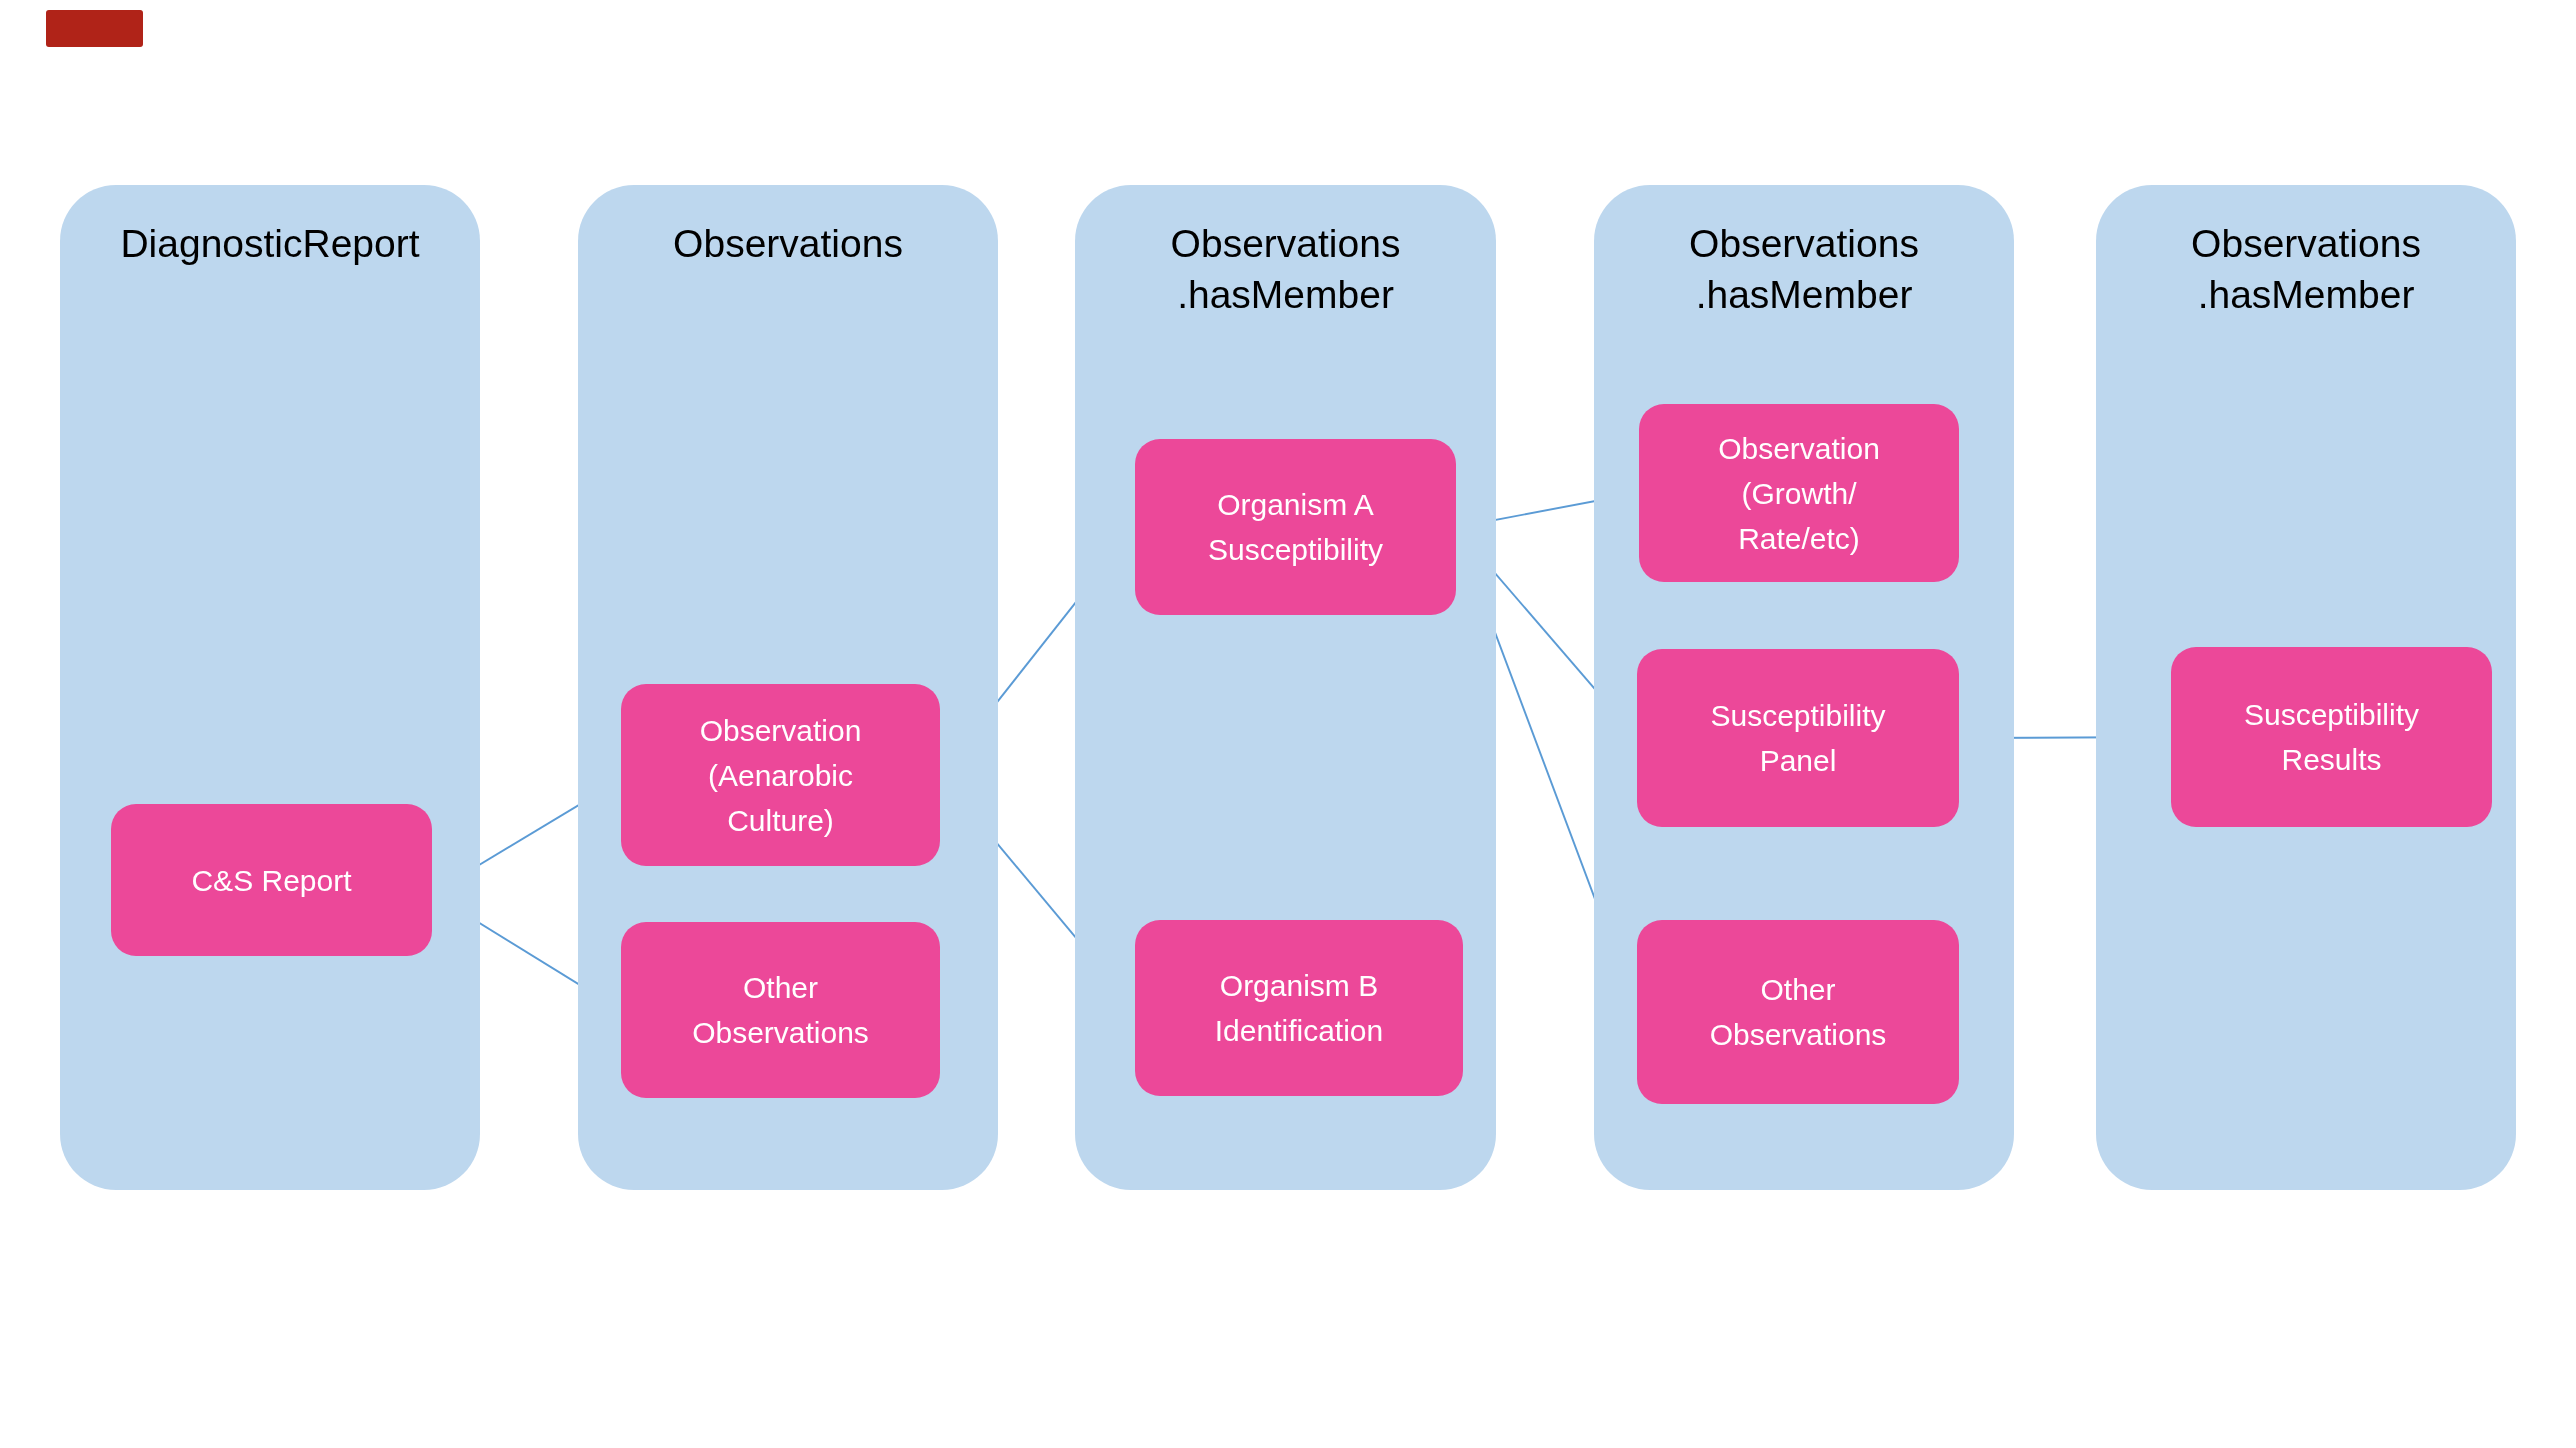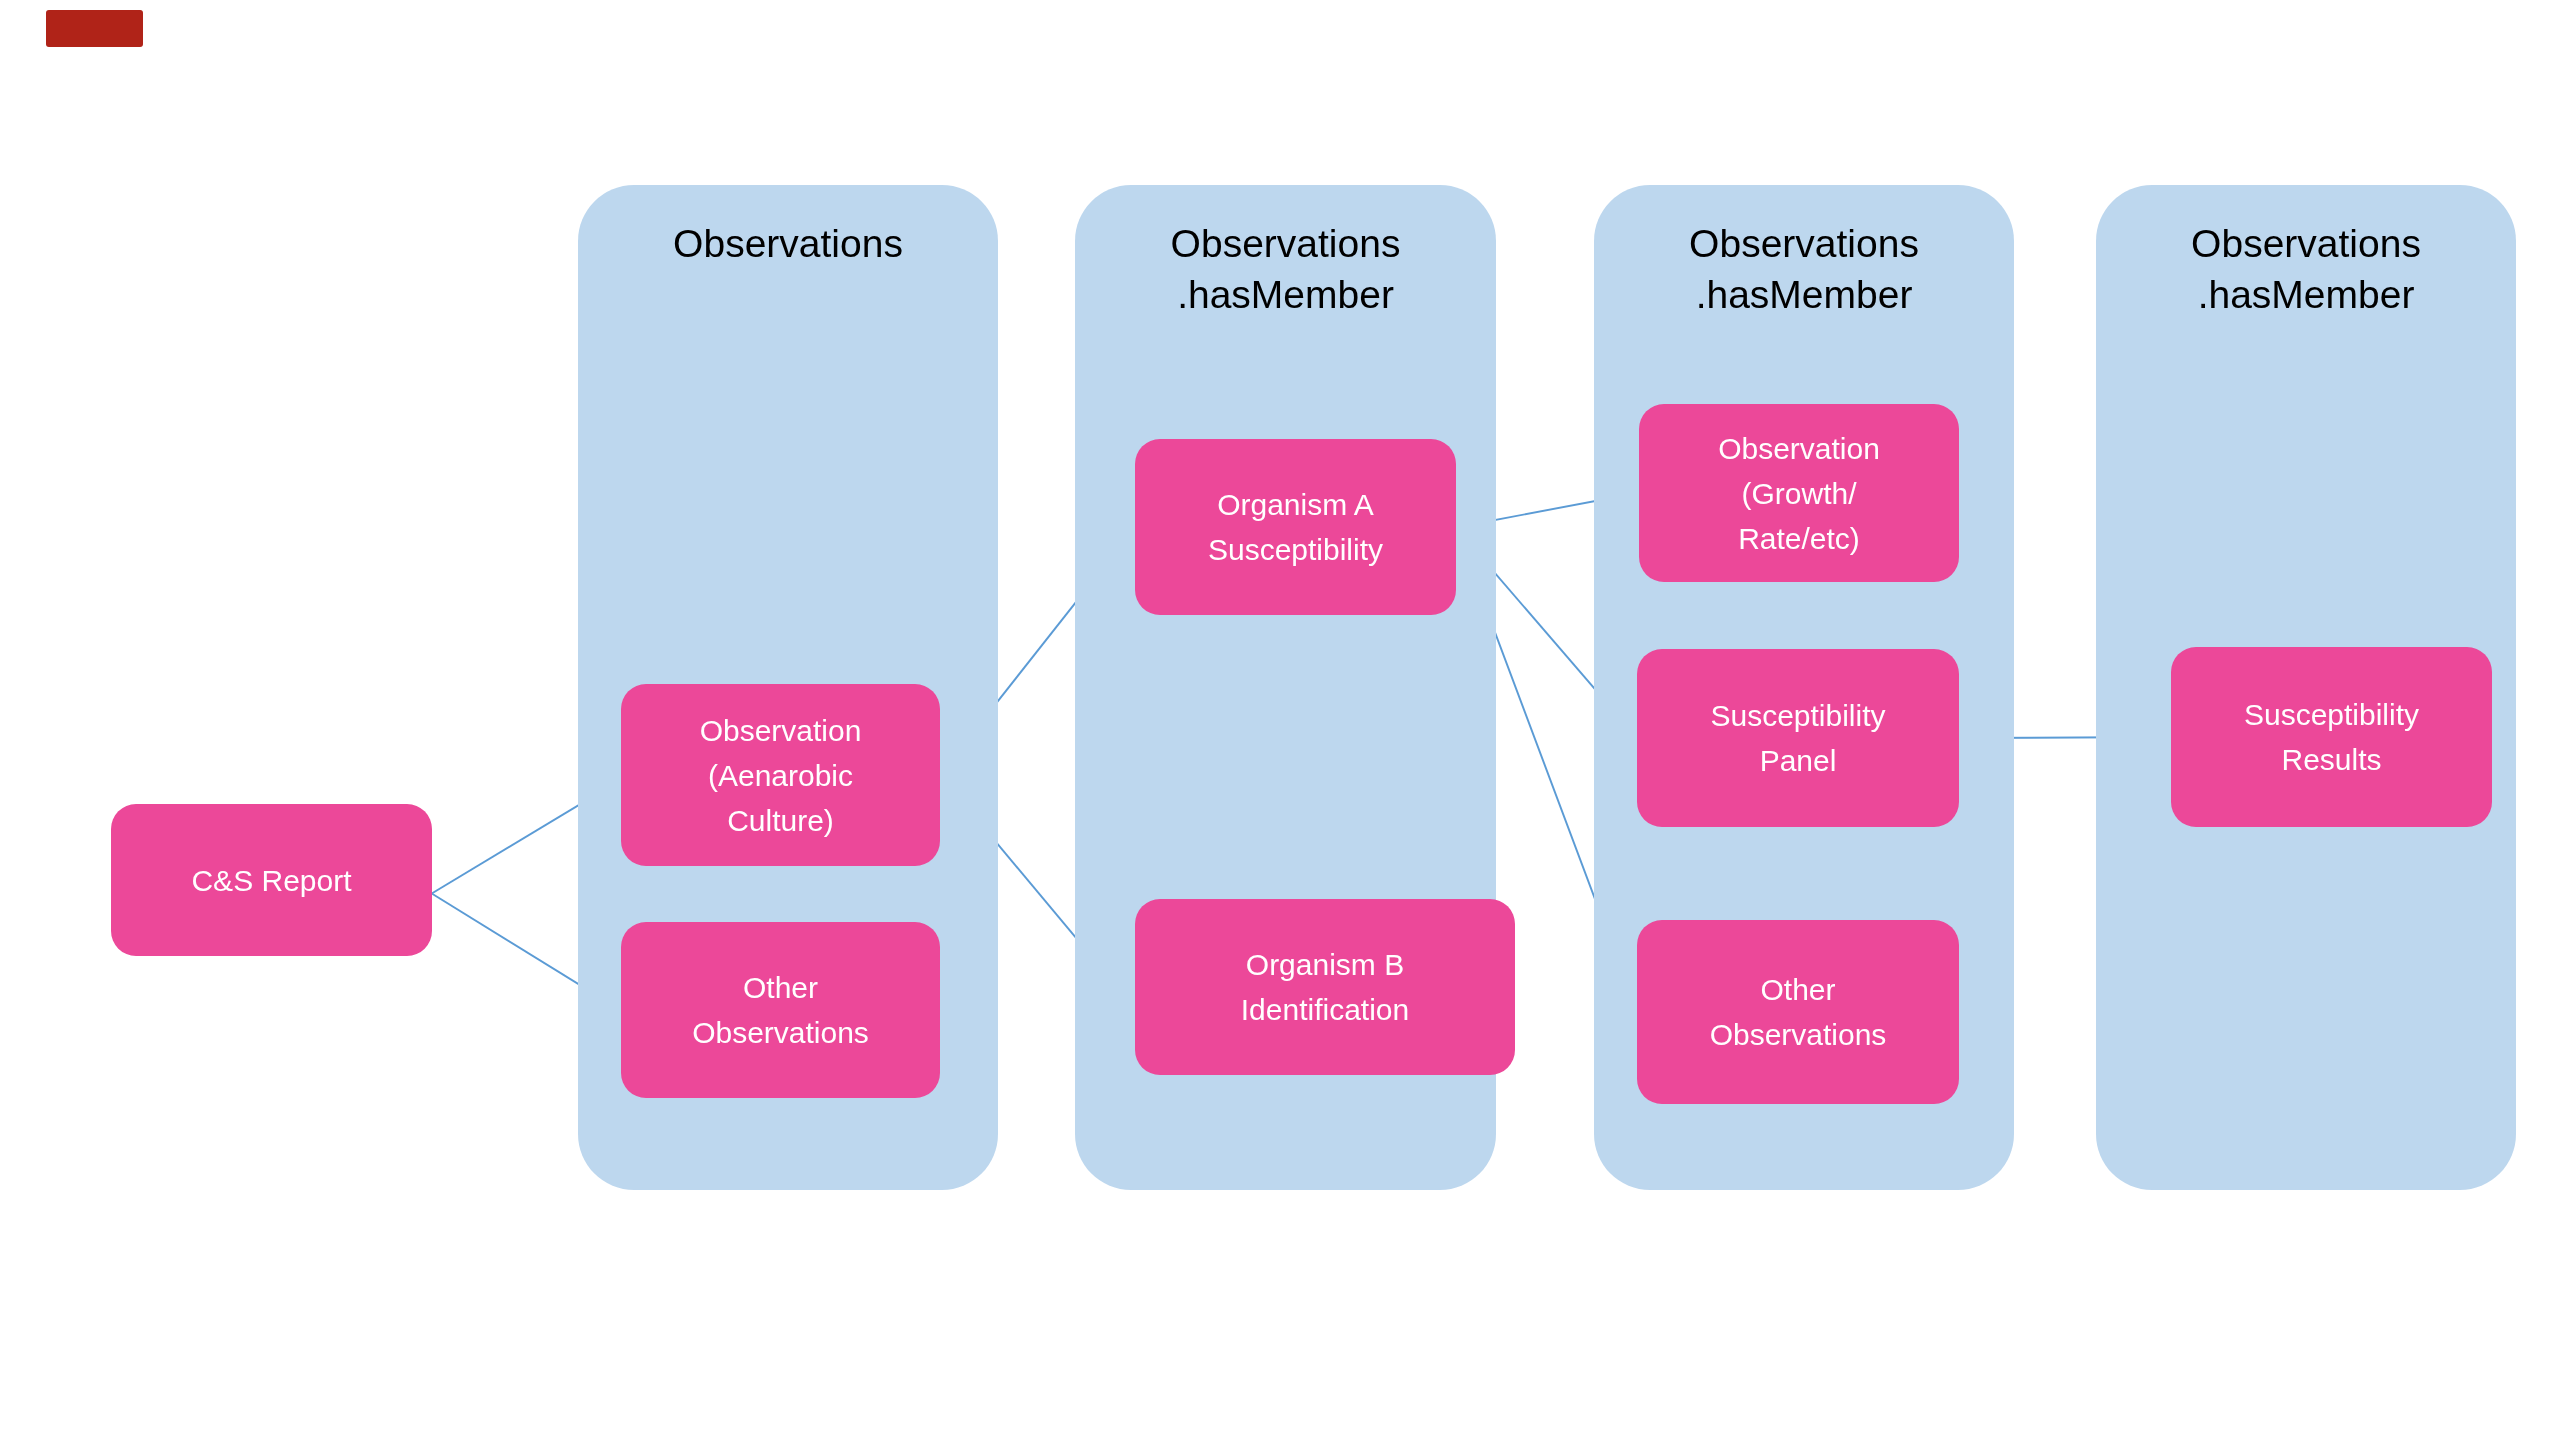--- a/index.html
+++ b/index.html
@@ -73,21 +73,21 @@
   .node-label {
     color: #ffffff;
     font-size: 30px;
     line-height: 45px;
     white-space: pre-line;
   }
   .n-cs-report            { left: 111px;  top: 804px; width: 321px; height: 152px; }
   .n-obs-aenarobic        { left: 621px;  top: 684px; width: 319px; height: 182px; }
   .n-other-obs-col2       { left: 621px;  top: 922px; width: 319px; height: 176px; }
   .n-organism-a           { left: 1135px; top: 439px; width: 321px; height: 176px; }
-  .n-organism-b           { left: 1135px; top: 899px; width: 380px; height: 176px; }
+  .n-organism-b           { left: 1135px; top: 920px; width: 328px; height: 176px; }
   .n-obs-growth           { left: 1639px; top: 404px; width: 320px; height: 178px; }
   .n-susceptibility-panel { left: 1637px; top: 649px; width: 322px; height: 178px; }
   .n-other-obs-col4       { left: 1637px; top: 920px; width: 322px; height: 184px; }
   .n-susceptibility-results { left: 2171px; top: 647px; width: 321px; height: 180px; }
 </style>
 </head>
 <body>
 
 <div class="diagram">
 
@@ -97,20 +97,23 @@
     <line x1="447" y1="925" x2="643" y2="807"></line>
     <line x1="447" y1="925" x2="643" y2="1046"></line>
     <line x1="973" y1="802" x2="1175" y2="546"></line>
     <line x1="973" y1="802" x2="1175" y2="1044"></line>
     <line x1="1507" y1="546" x2="1697" y2="510"></line>
     <line x1="1507" y1="546" x2="1695" y2="764"></line>
     <line x1="1507" y1="546" x2="1695" y2="1047"></line>
     <line x1="2028" y1="764" x2="2248" y2="763"></line>
   </svg>
 
+  <section class="column col-1">
+    <h2 class="col-header">DiagnosticReport</h2>
+  </section>
 
   <section class="column col-2">
     <h2 class="col-header">Observations</h2>
   </section>
 
   <section class="column col-3">
     <h2 class="col-header">Observations
 .hasMember</h2>
   </section>
 

